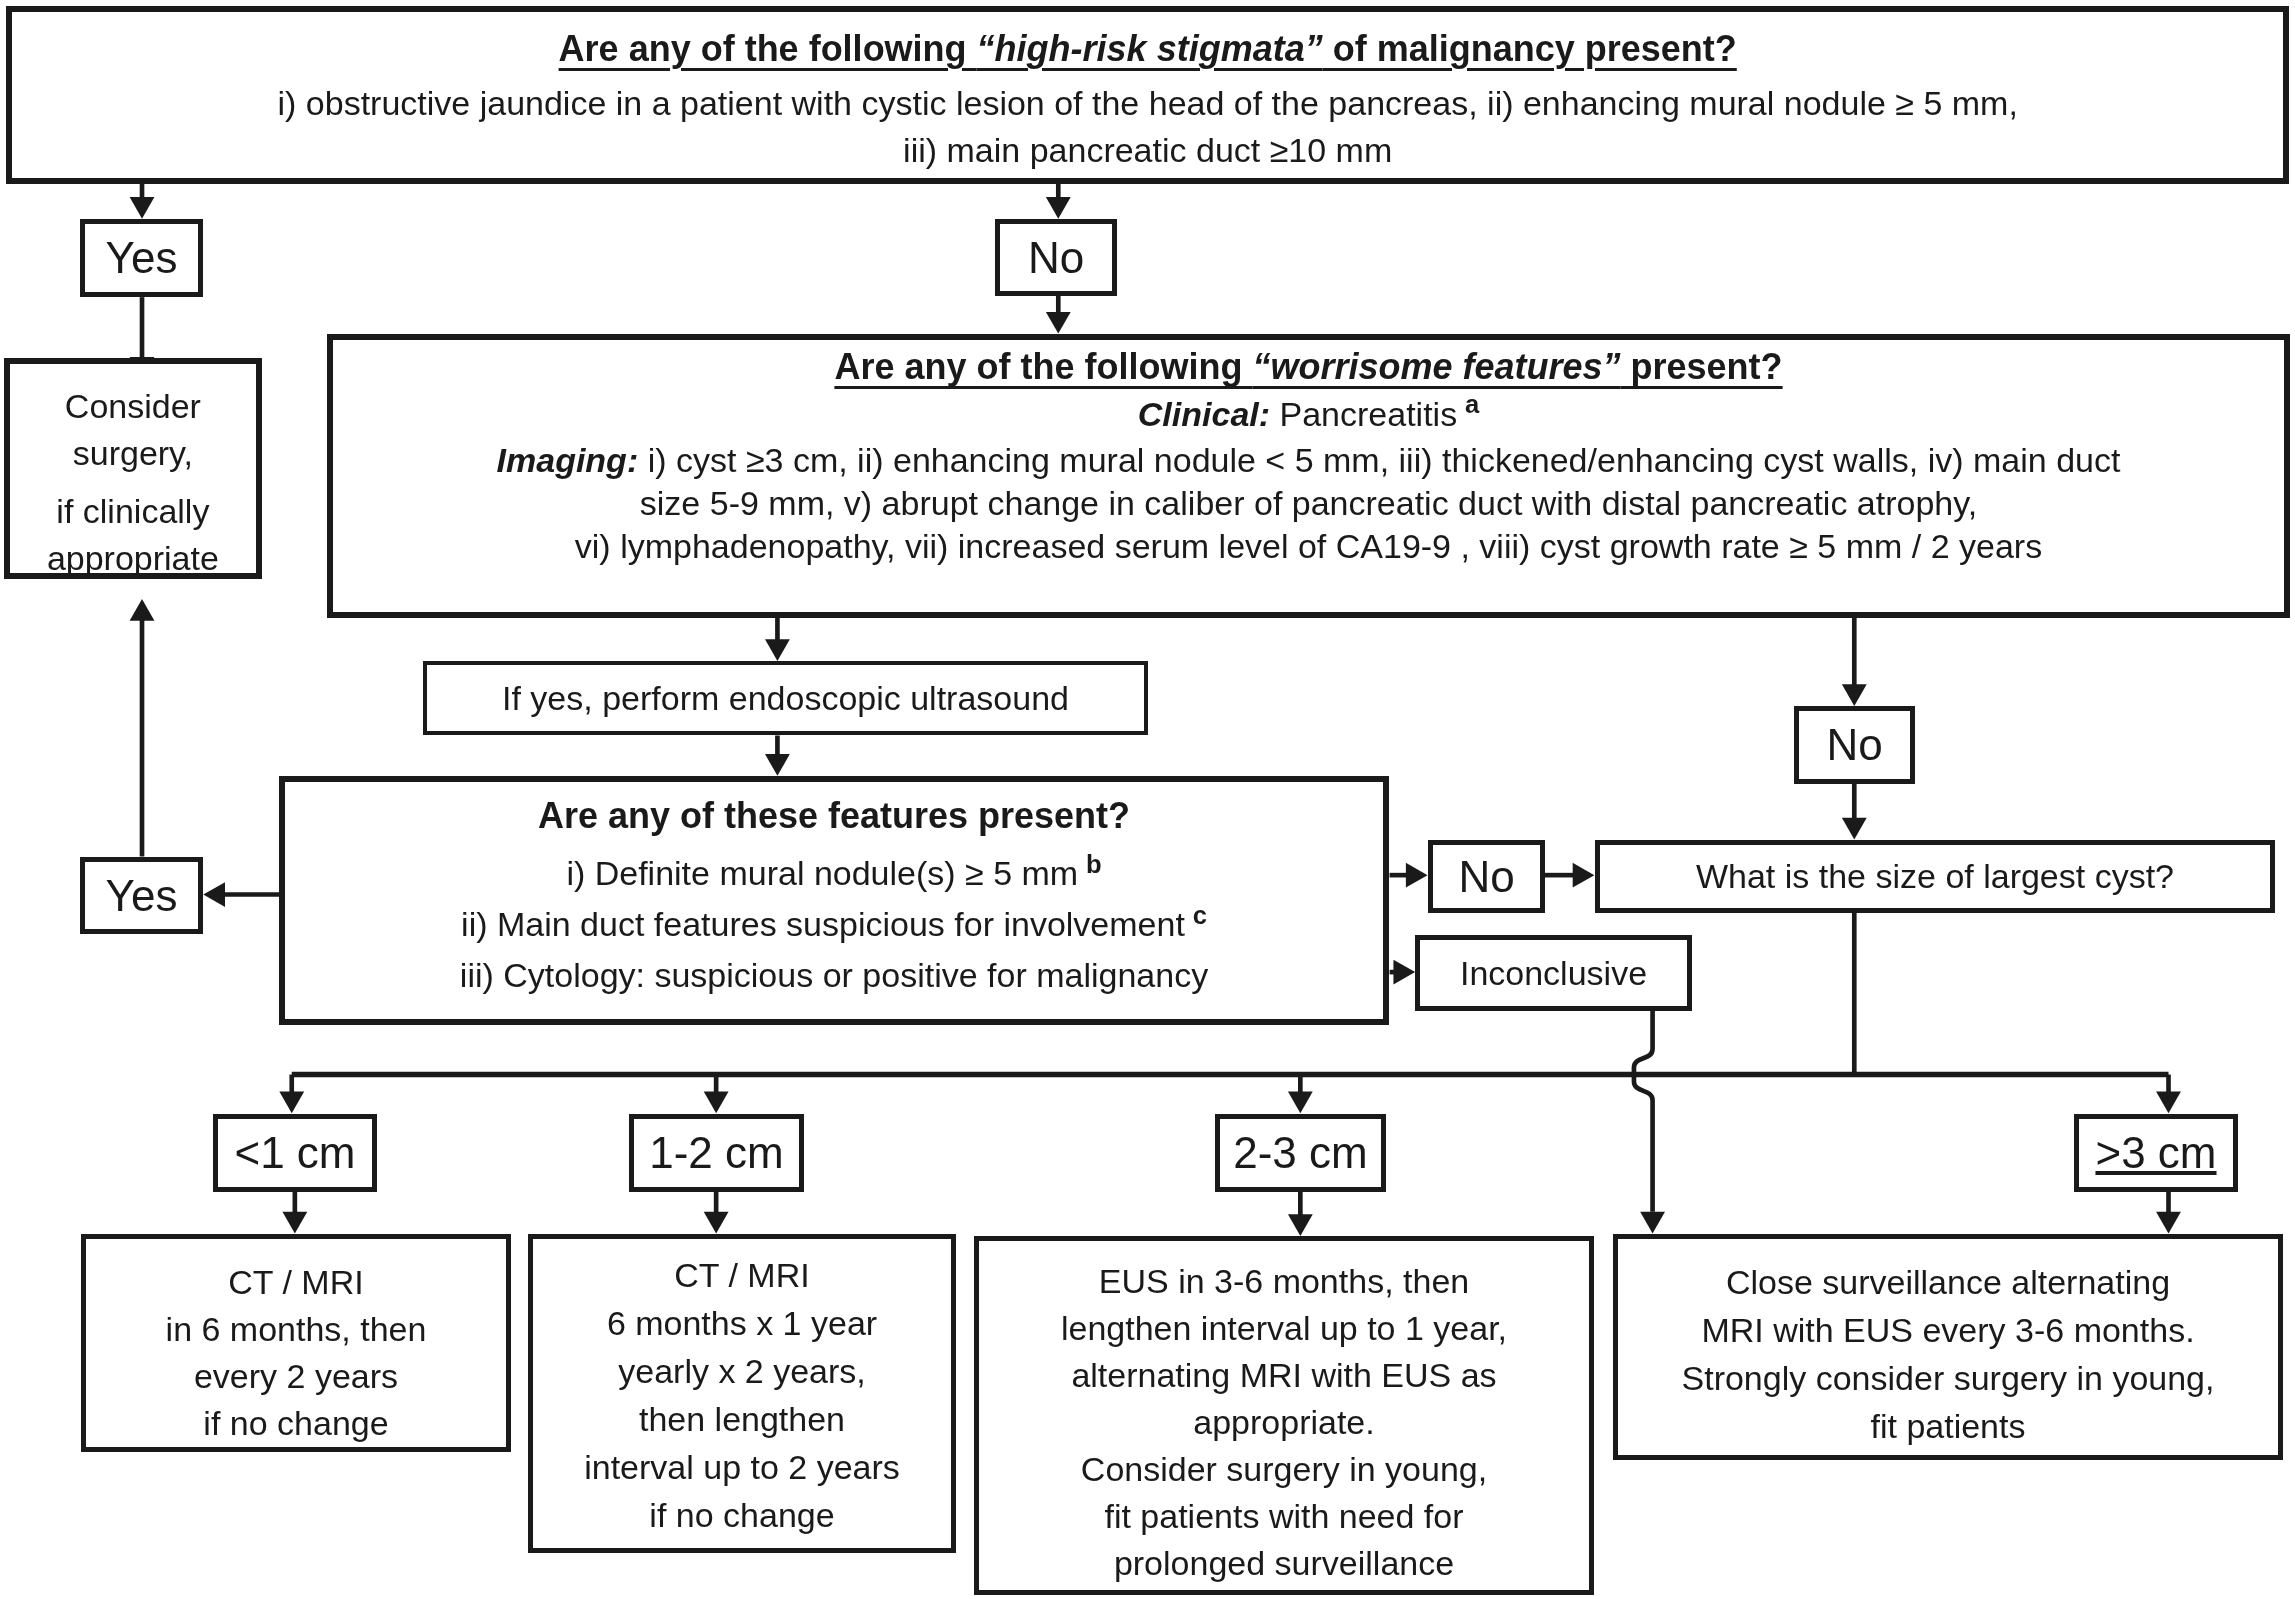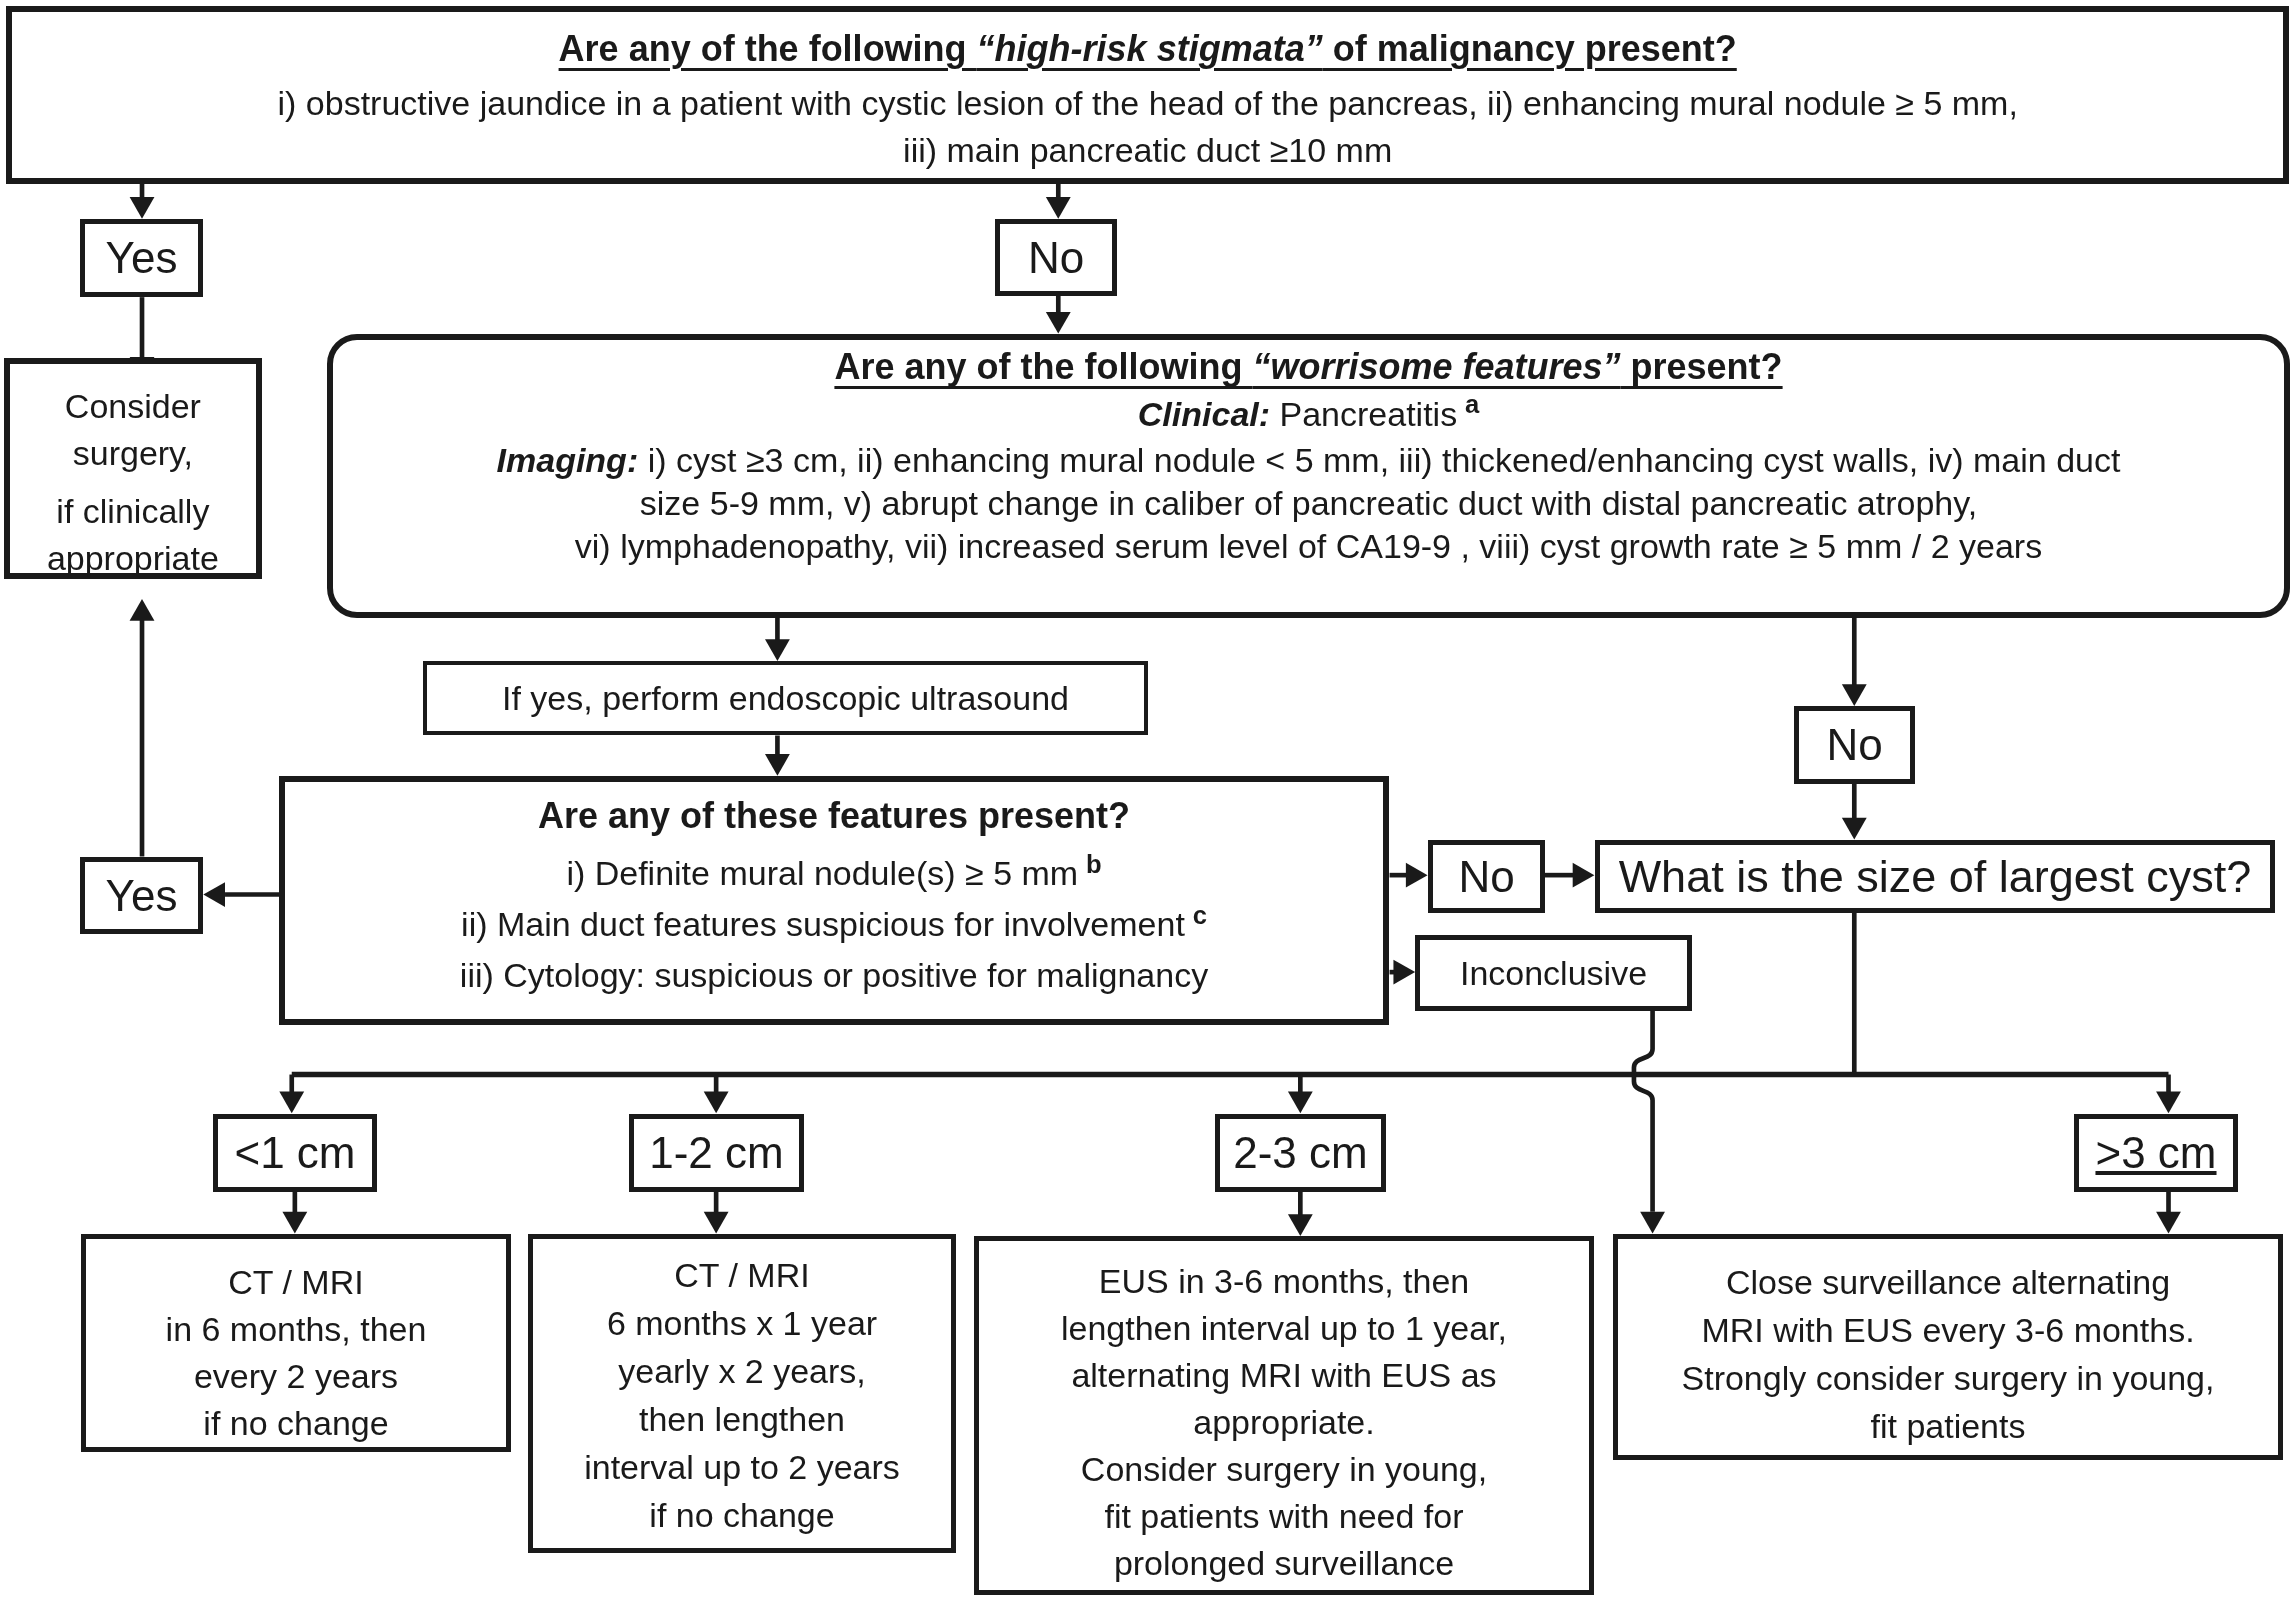--- a/index.html
+++ b/index.html
@@ -53,21 +53,21 @@
     font-size: 25.6px;
     position: relative;
     top: -12.4px;
     margin-left: 7.8px;
   }
   
   #high-risk-box { text-align: center; padding-top: 12.4px; }
   #high-risk-box .line { line-height: 47px; font-size: 34px; }
   #high-risk-box .box-title { display: inline-block; margin-bottom: 7.8px; line-height: 48px; }
   
-  #worrisome-box { padding: 6.2px 12.4px 0 12.4px; border-radius: 30px; }
+  #worrisome-box { padding: 6.2px 12.4px 0 12.4px; }
   #worrisome-box .ttl-row { text-align: center; margin-bottom: 4.7px; }
   #worrisome-box .line { line-height: 43px; font-size: 34px; text-align: center; }
   
   #features-box { text-align: center; padding-top: 11px; }
   #features-box .box-title { display: inline-block; margin-bottom: 11px; line-height: 45px; }
   #features-box .line { line-height: 48px; font-size: 34px; }
   
   #consider-box { text-align: center; padding-top: 18.6px; }
   #consider-box .line { line-height: 47px; font-size: 34px; }
   #consider-box .gap { margin-top: 11px; }
@@ -239,21 +239,21 @@
   </div>
 
   <div class="box lbl" style="left:80px; top:857px; width:123px; height:77px;">
     <span>Yes</span>
   </div>
 
   <div class="box lbl" style="left:1428px; top:840px; width:117px; height:73px;">
     <span>No</span>
   </div>
 
-  <div class="box lbl" style="left:1595px; top:840px; width:680px; height:73px; font-size:45px;">
+  <div class="box lbl" style="left:1595px; top:840px; width:680px; height:73px; font-size:34px;">
     <span>What is the size of largest cyst?</span>
   </div>
 
   <div class="box lbl" style="left:1415px; top:935px; width:277px; height:76px; font-size:34px;">
     <span>Inconclusive</span>
   </div>
 
   <div class="box lbl" style="left:213px; top:1114px; width:164px; height:78px;">
     <span>&lt;1 cm</span>
   </div>

